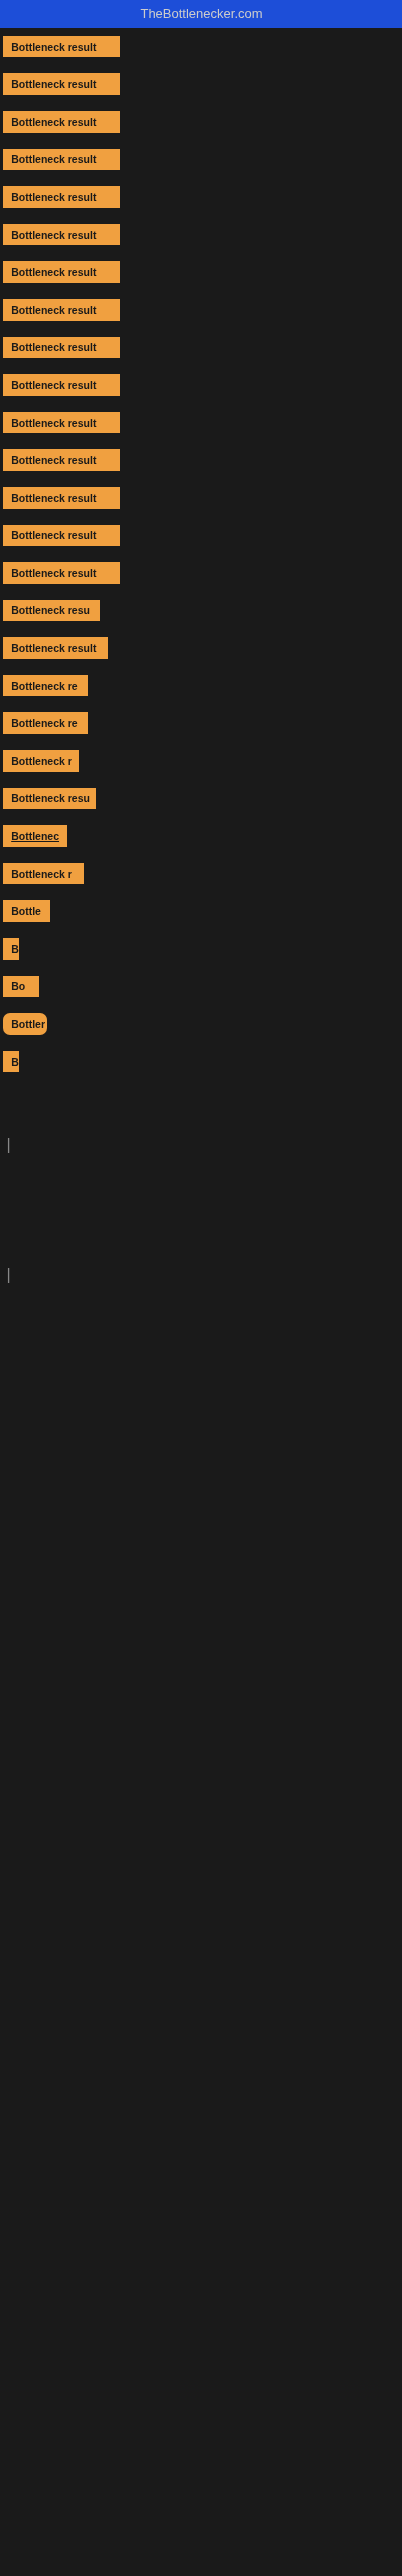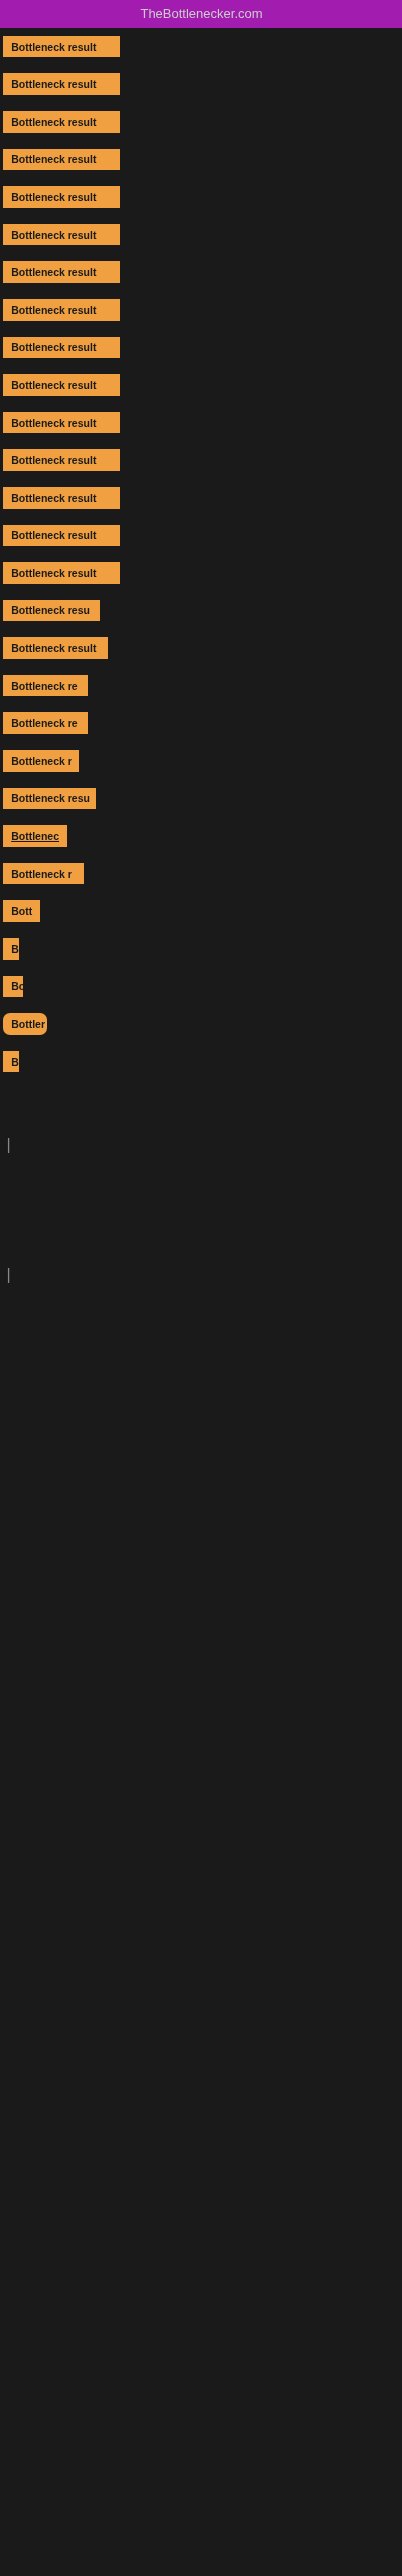--- a/index.html
+++ b/index.html
@@ -14,21 +14,21 @@
       background-color: #1a1a1a;
       font-family: Arial, sans-serif;
       position: relative;
     }
 
     .site-title {
       text-align: center;
       color: #cccccc;
       font-size: 13px;
       padding: 6.4px 0;
-      background: #a21caf;
+      background: #1d4ed8;
     }
 
     .bottleneck-bar {
       display: flex;
       align-items: flex-start;
       margin: 0 0 0 0;
     }
 
     .bottleneck-label {
       background-color: #f0a040;
@@ -162,31 +162,31 @@
         <div class="bottleneck-label" style="width: 64px; text-decoration: underline;">Bottlenec</div>
       </div>
     </div>
     <div class="row-wrapper">
       <div class="bottleneck-bar">
         <div class="bottleneck-label" style="width: 81px;">Bottleneck r</div>
       </div>
     </div>
     <div class="row-wrapper">
       <div class="bottleneck-bar">
-        <div class="bottleneck-label" style="width: 37px;">Bott</div>
+        <div class="bottleneck-label" style="width: 47px;">Bottle</div>
       </div>
     </div>
     <div class="row-wrapper">
       <div class="bottleneck-bar">
         <div class="bottleneck-label" style="width: 16px;">B</div>
       </div>
     </div>
     <div class="row-wrapper">
       <div class="bottleneck-bar">
-        <div class="bottleneck-label" style="width: 20px;">Bo</div>
+        <div class="bottleneck-label" style="width: 36px;">Bo</div>
       </div>
     </div>
     <div class="row-wrapper">
       <div class="bottleneck-bar">
         <div class="bottleneck-label" style="width: 44px; border-radius: 7px;">Bottler</div>
       </div>
     </div>
     <div class="row-wrapper">
       <div class="bottleneck-bar">
         <div class="bottleneck-label" style="width: 14.5px;">B</div>

